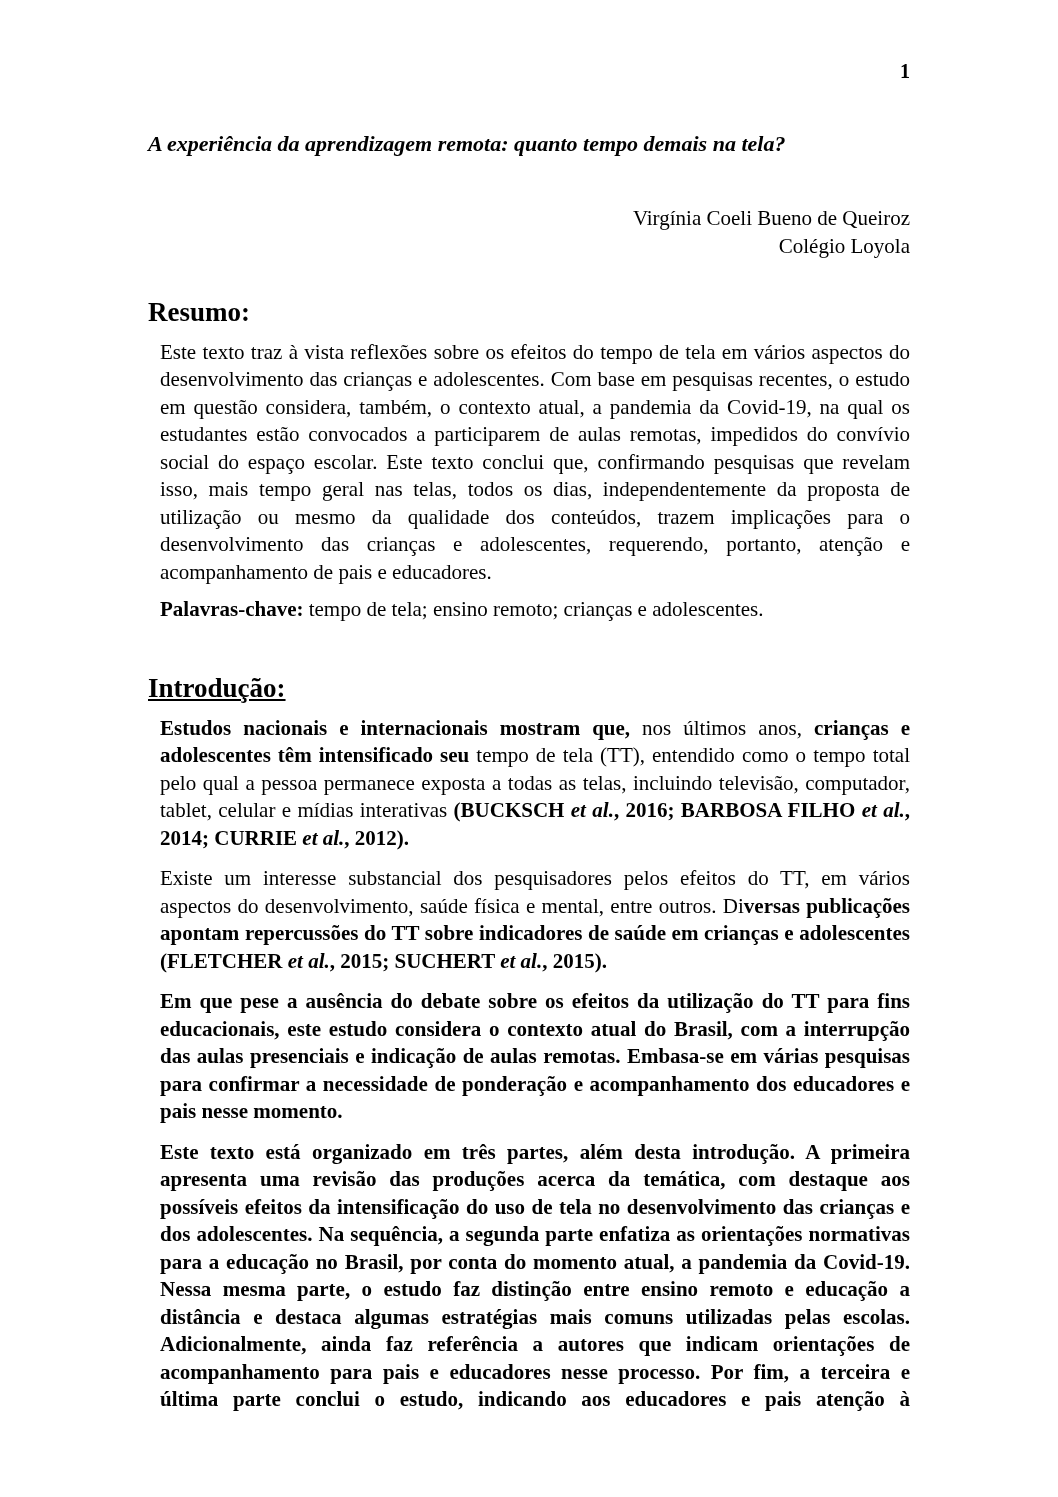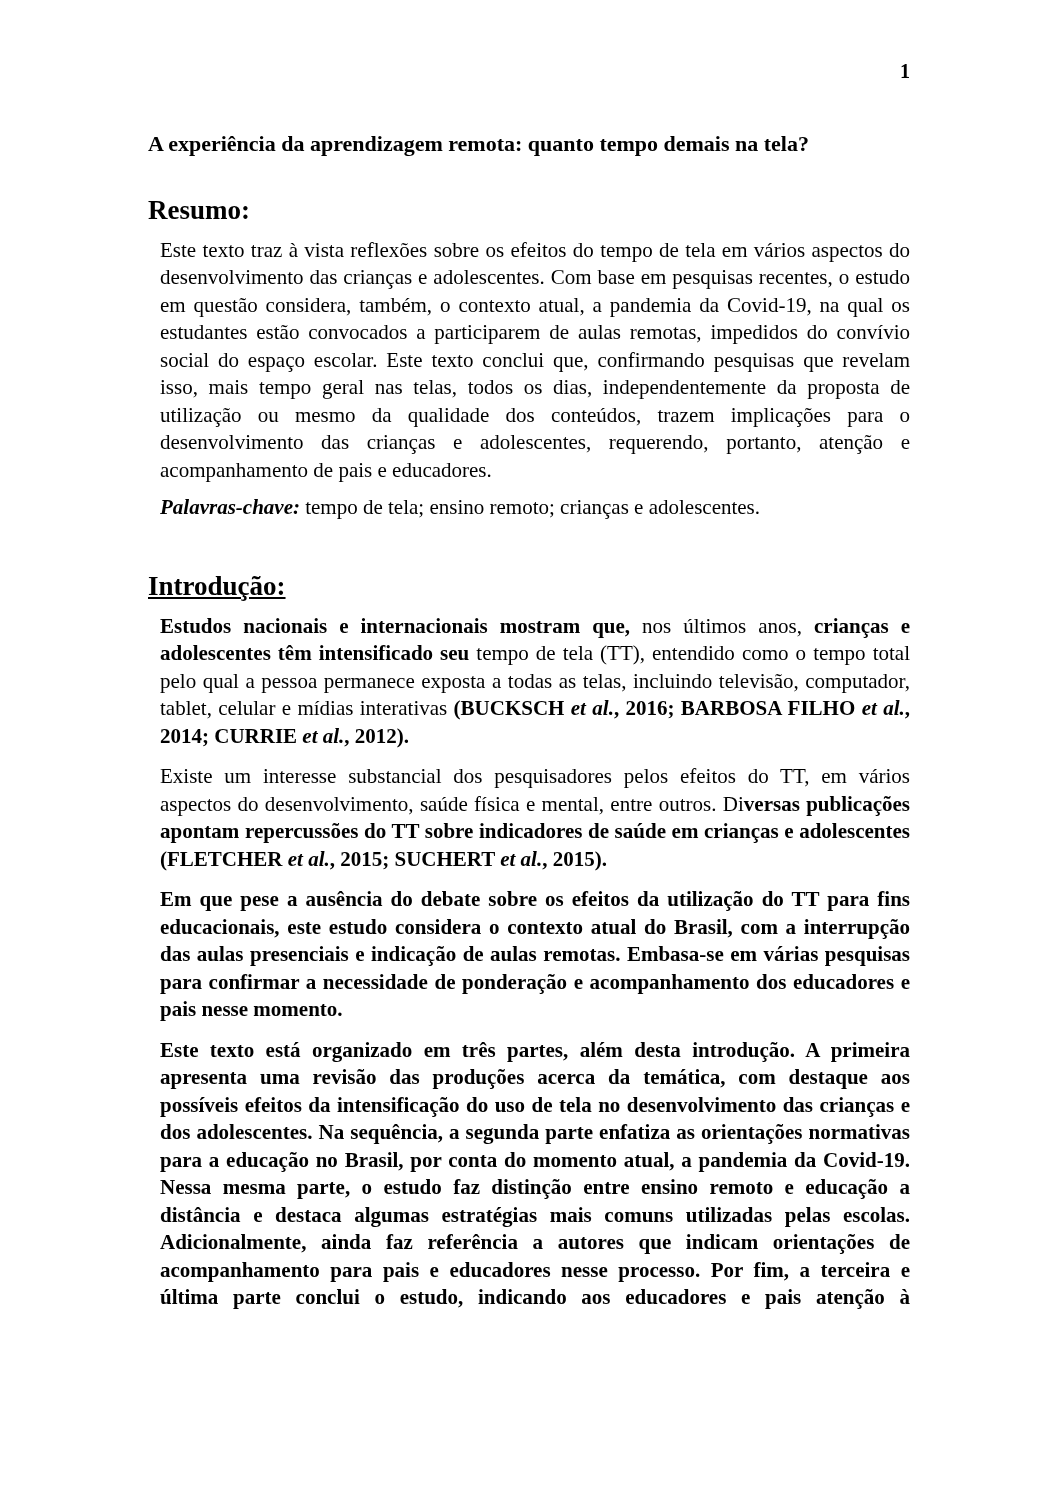--- a/index.html
+++ b/index.html
@@ -24,20 +24,21 @@
     margin-top: 6px;
     text-align: right;
     font-weight: bold;
     font-size: 20px;
   }
   .doc-title {
     margin: 44px 0 0 0;
     font-size: 22px;
     font-weight: bold;
     line-height: 28px;
+    font-style: italic;
   }
   .authors {
     margin-top: 46px;
     text-align: right;
     line-height: 28px;
   }
   .section-heading {
     margin: 38px 0 0 0;
     font-size: 27px;
     font-weight: bold;
@@ -52,31 +53,35 @@
     text-align: justify;
   }
   .para.cut-off {
     
     text-align-last: justify;
   }
   .keywords {
     margin-top: 10px;
     text-align: left;
   }
-  .bold { font-weight: bold; font-style: italic; }
+  .bold { font-weight: bold; }
 </style>
 </head>
 <body>
 
 <div class="page">
 
   <div class="page-number">1</div>
 
   <h1 class="doc-title">A experiência da aprendizagem remota: quanto tempo demais na tela?</h1>
 
+  <div class="authors">
+    <div>Virgínia Coeli Bueno de Queiroz</div>
+    <div>Colégio Loyola</div>
+  </div>
 
   <h2 class="section-heading">Resumo:</h2>
 
   <p class="para">Este texto traz à vista reflexões sobre os efeitos do tempo de tela em vários aspectos do desenvolvimento das crianças e adolescentes. Com base em pesquisas recentes, o estudo em questão considera, também, o contexto atual, a pandemia da Covid-19, na qual os estudantes estão convocados a participarem de aulas remotas, impedidos do convívio social do espaço escolar. Este texto conclui que, confirmando pesquisas que revelam isso, mais tempo geral nas telas, todos os dias, independentemente da proposta de utilização ou mesmo da qualidade dos conteúdos, trazem implicações para o desenvolvimento das crianças e adolescentes, requerendo, portanto, atenção e acompanhamento de pais e educadores.</p>
 
   <p class="para keywords">
     <span class="bold">Palavras-chave:</span><span> tempo de tela; ensino remoto; crianças e adolescentes.</span>
   </p>
 
   <h2 class="section-heading intro">Introdução:</h2>

